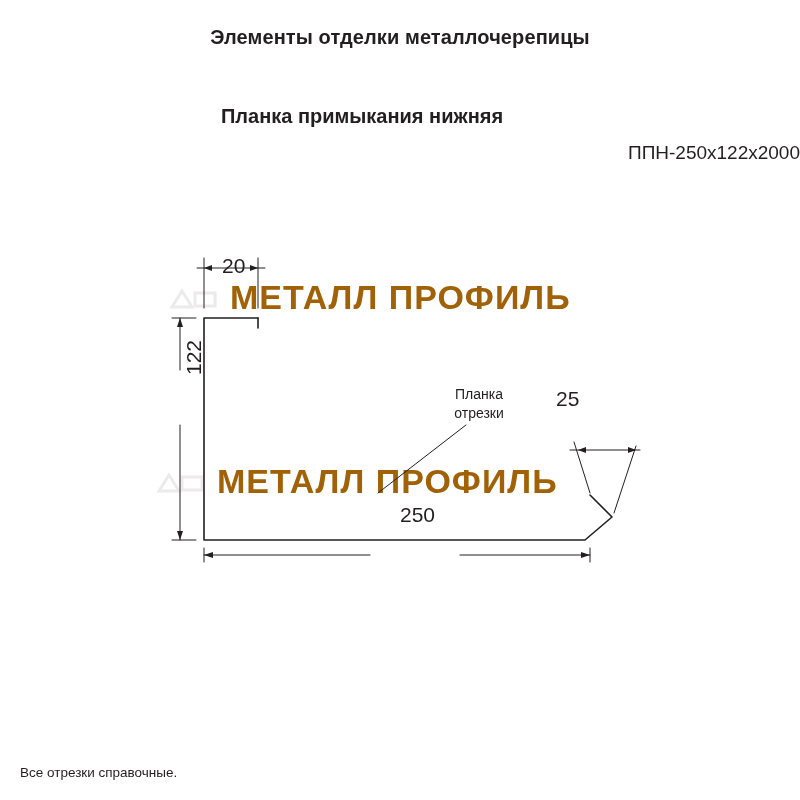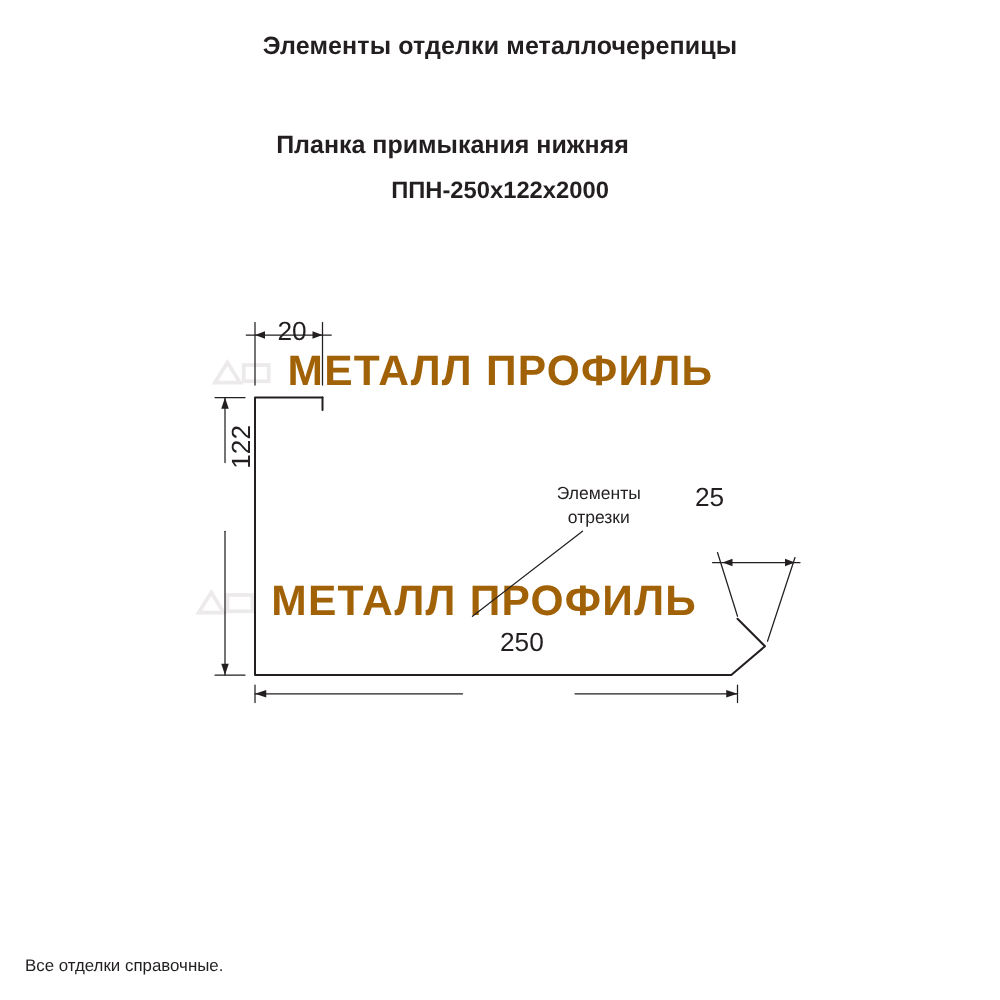--- a/index.html
+++ b/index.html
@@ -19,22 +19,22 @@
     font-size:20px;font-weight:bold;
     letter-spacing:.1px;
   }
   .subtitle{
     position:absolute;top:105px;left:0;width:724px;
     text-align:center;
     font-size:20px;font-weight:bold;
   }
   .code{
     position:absolute;top:142px;left:0;width:800px;
-    text-align:center;
-    font-size:19px;font-weight:bold;
+    text-align:right;
+    font-size:19px;font-weight:normal;
   }
 
   
   .wm{
     position:absolute;
     color:#a16207;
     font-size:34px;
     font-weight:bold;
     letter-spacing:1px;
     white-space:nowrap;
@@ -136,27 +136,27 @@
         <line x1="590" y1="283" x2="574" y2="232"></line>
         <line x1="570" y1="240" x2="640" y2="240"></line>
         <path d="M578 240 L586 237 L586 243 Z" fill="#231f20" stroke="none"></path>
         <path d="M636 240 L628 237 L628 243 Z" fill="#231f20" stroke="none"></path>
 
         <line x1="466" y1="215" x2="378" y2="283"></line>
       </g>
     </svg>
 
     <div class="note note-face">
-      <div>Элементы</div>
+      <div>Планка</div>
       <div>отрезки</div>
     </div>
 
     <div class="dim dim-20">20</div>
     <div class="dim dim-122">122</div>
     <div class="dim dim-250">250</div>
     <div class="dim dim-25">25</div>
   </div>
 
   <div class="footer">
-    <div>Все отделки справочные.</div>
+    <div>Все отрезки справочные.</div>
   </div>
 
 </div>
 
 </body></html>

